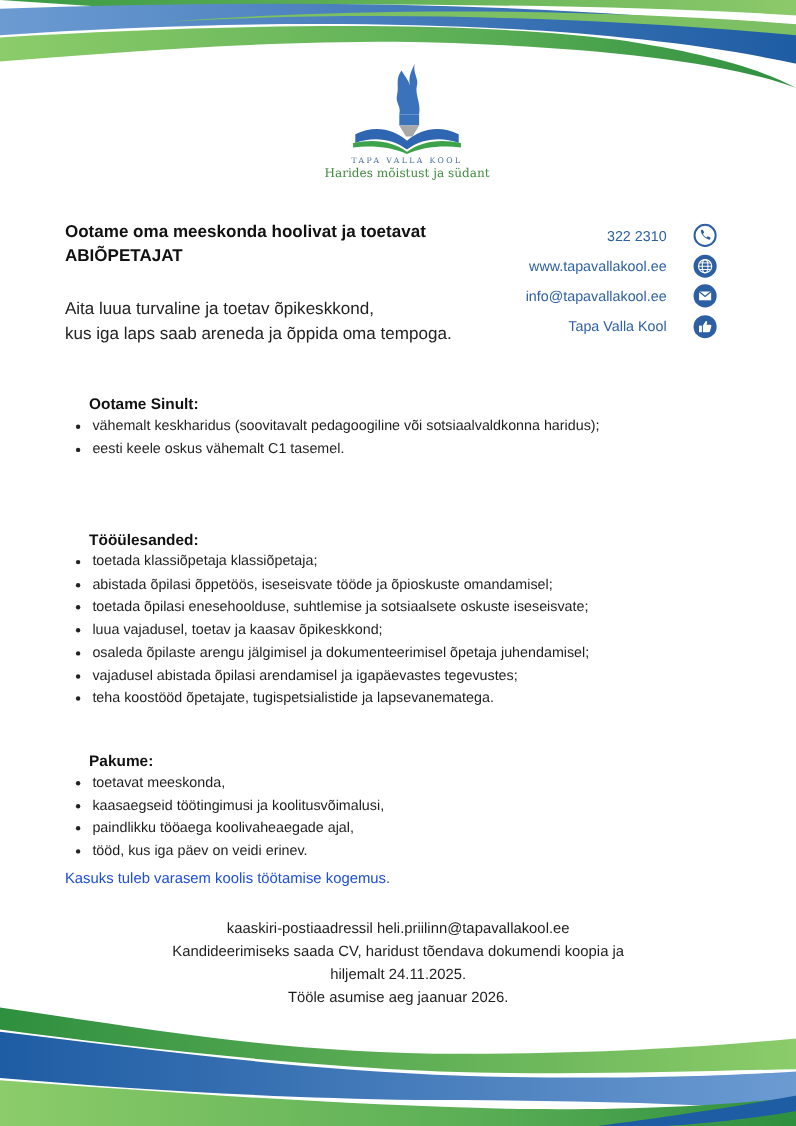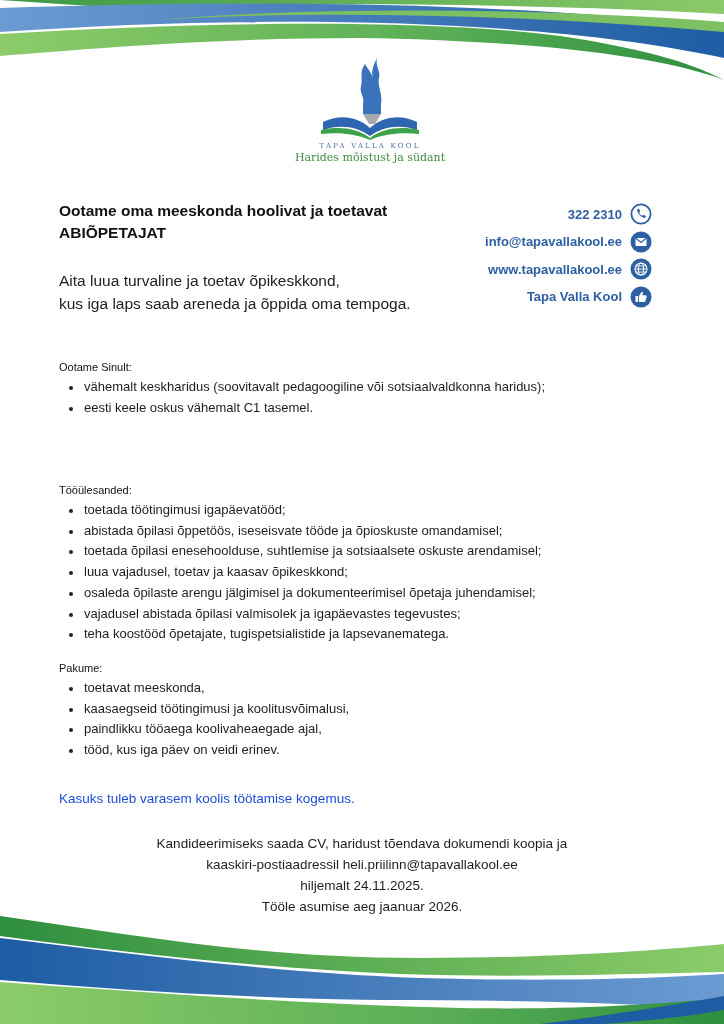--- a/index.html
+++ b/index.html
@@ -13,25 +13,25 @@
     .logo { position: absolute; left: 280px; top: 56px; width: 180px; text-align: center; }
     .logo svg { display: block; margin: 0 auto; }
     .logo .school-name { font-family: "DejaVu Serif", serif; font-size: 7px; letter-spacing: 2.2px; color: #4a6ea8; margin-top: 2px; }
     .logo .motto { font-family: "DejaVu Serif", serif; font-size: 11px; color: #3f8a3f; margin-top: 1px; }
 
     .headline { position: absolute; left: 59px; top: 200px; font-weight: bold; font-size: 15.5px; line-height: 22px; color: #111; }
     .intro { position: absolute; left: 59px; top: 269px; font-size: 15.5px; line-height: 23px; color: #222; }
 
     .contacts { position: absolute; right: 72px; top: 201px; width: 240px; }
     .contact-row { display: flex; justify-content: flex-end; align-items: center; height: 26px; margin-bottom: 1.5px; }
-    .contact-row .txt { font-size: 13px; color: #2d5fa3; margin-right: 8px; font-weight: bold; }
+    .contact-row .txt { font-size: 13px; color: #2d5fa3; margin-right: 24px; }
     .contact-row .ico { width: 22px; height: 22px; display: inline-flex; align-items: center; justify-content: center; }
 
     .section { position: absolute; left: 59px; width: 600px; }
-    .section h3 { font-size: 11px; font-weight: normal; color: #111; line-height: 20px; }
+    .section h3 { font-size: 14px; font-weight: bold; color: #111; line-height: 20px; margin-left: 22px; }
     .section ul { list-style: none; }
     .section li { position: relative; padding-left: 25px; font-size: 13px; line-height: 20.7px; color: #1e1e1e; }
     .section li::before { content: ""; position: absolute; left: 10px; top: 9px; width: 4px; height: 4px; border-radius: 50%; background: #222; }
 
     .note { position: absolute; left: 59px; top: 791px; font-size: 13.5px; color: #1d4ed8; }
     .closing { position: absolute; left: 0; width: 724px; top: 833px; text-align: center; font-size: 13.5px; line-height: 21px; color: #1e1e1e; }
   </style>
 </head>
 <body>
 
@@ -84,39 +84,39 @@
   <div class="contact-row">
     <span class="txt">322 2310</span>
     <span class="ico">
       <svg width="22" height="22" viewBox="0 0 22 22">
           <circle cx="11" cy="11" r="9.6" fill="none" stroke="#2d5fa3" stroke-width="1.8"></circle>
           <path d="M7.2,6.2 L9,5.8 L10.2,8.4 L9.1,9.4 C9.6,10.8 10.8,12.1 12.3,12.8 L13.3,11.7 L15.9,12.9 L15.5,14.8 C12.2,15.4 6.6,10.2 7.2,6.2 Z" fill="#2d5fa3"></path>
         </svg>
     </span>
   </div>
   <div class="contact-row">
-    <span class="txt">info@tapavallakool.ee</span>
-    <span class="ico">
-      <svg width="22" height="22" viewBox="0 0 22 22">
-          <circle cx="11" cy="11" r="10.5" fill="#2d5fa3"></circle>
-          <rect x="5.5" y="7" width="11" height="8" fill="#fff"></rect>
-          <path d="M5.5,7 L11,11.5 L16.5,7" fill="none" stroke="#2d5fa3" stroke-width="1.2"></path>
-        </svg>
-    </span>
-  </div>
-  <div class="contact-row">
     <span class="txt">www.tapavallakool.ee</span>
     <span class="ico">
       <svg width="22" height="22" viewBox="0 0 22 22">
           <circle cx="11" cy="11" r="10.5" fill="#2d5fa3"></circle>
           <circle cx="11" cy="11" r="6" fill="none" stroke="#fff" stroke-width="1.1"></circle>
           <ellipse cx="11" cy="11" rx="2.6" ry="6" fill="none" stroke="#fff" stroke-width="1"></ellipse>
           <line x1="5" y1="11" x2="17" y2="11" stroke="#fff" stroke-width="1"></line>
           <line x1="6" y1="8" x2="16" y2="8" stroke="#fff" stroke-width="0.9"></line>
           <line x1="6" y1="14" x2="16" y2="14" stroke="#fff" stroke-width="0.9"></line>
+        </svg>
+    </span>
+  </div>
+  <div class="contact-row">
+    <span class="txt">info@tapavallakool.ee</span>
+    <span class="ico">
+      <svg width="22" height="22" viewBox="0 0 22 22">
+          <circle cx="11" cy="11" r="10.5" fill="#2d5fa3"></circle>
+          <rect x="5.5" y="7" width="11" height="8" fill="#fff"></rect>
+          <path d="M5.5,7 L11,11.5 L16.5,7" fill="none" stroke="#2d5fa3" stroke-width="1.2"></path>
         </svg>
     </span>
   </div>
   <div class="contact-row">
     <span class="txt">Tapa Valla Kool</span>
     <span class="ico">
       <svg width="22" height="22" viewBox="0 0 22 22">
           <circle cx="11" cy="11" r="10.5" fill="#2d5fa3"></circle>
           <rect x="5.5" y="10" width="2.6" height="6" fill="#fff"></rect>
           <path d="M9,10 L11.5,6 C12.5,5.5 13.2,6.3 12.8,7.4 L12.3,9.2 L15.6,9.2 C16.6,9.2 17,10 16.6,11 L15.4,15.2 C15.1,15.8 14.7,16 14,16 L9,16 Z" fill="#fff"></path>
@@ -129,45 +129,45 @@
   <h3>Ootame Sinult:</h3>
   <ul>
     <li>vähemalt keskharidus (soovitavalt pedagoogiline või sotsiaalvaldkonna haridus);</li>
     <li>eesti keele oskus vähemalt C1 tasemel.</li>
   </ul>
 </div>
 
 <div class="section" style="top:480px;">
   <h3>Tööülesanded:</h3>
   <ul>
-    <li>toetada töötingimusi igapäevatööd;</li>
+    <li>toetada klassiõpetaja klassiõpetaja;</li>
     <li>abistada õpilasi õppetöös, iseseisvate tööde ja õpioskuste omandamisel;</li>
-    <li>toetada õpilasi enesehoolduse, suhtlemise ja sotsiaalsete oskuste arendamisel;</li>
+    <li>toetada õpilasi enesehoolduse, suhtlemise ja sotsiaalsete oskuste iseseisvate;</li>
     <li>luua vajadusel, toetav ja kaasav õpikeskkond;</li>
     <li>osaleda õpilaste arengu jälgimisel ja dokumenteerimisel õpetaja juhendamisel;</li>
-    <li>vajadusel abistada õpilasi valmisolek ja igapäevastes tegevustes;</li>
+    <li>vajadusel abistada õpilasi arendamisel ja igapäevastes tegevustes;</li>
     <li>teha koostööd õpetajate, tugispetsialistide ja lapsevanematega.</li>
   </ul>
 </div>
 
-<div class="section" style="top:658px;">
+<div class="section" style="top:681px;">
   <h3>Pakume:</h3>
   <ul>
     <li>toetavat meeskonda,</li>
     <li>kaasaegseid töötingimusi ja koolitusvõimalusi,</li>
     <li>paindlikku tööaega  koolivaheaegade ajal,</li>
     <li>tööd, kus iga päev on veidi erinev.</li>
   </ul>
 </div>
 
 <div class="note">Kasuks tuleb varasem koolis töötamise kogemus.</div>
 
 <div class="closing">
+  <div>kaaskiri-postiaadressil heli.priilinn@tapavallakool.ee</div>
   <div>Kandideerimiseks saada CV, haridust tõendava dokumendi koopia ja</div>
-  <div>kaaskiri-postiaadressil heli.priilinn@tapavallakool.ee</div>
   <div>hiljemalt 24.11.2025.</div>
   <div>Tööle asumise aeg  jaanuar 2026.</div>
 </div>
 
 <svg class="wave-bottom" viewBox="0 0 724 124" preserveAspectRatio="none">
   <defs>
     <linearGradient id="gBlueB" x1="0" x2="1">
       <stop offset="0" stop-color="#1e5ca3"></stop>
         <stop offset="1" stop-color="#6c9bd2"></stop>
     </linearGradient>

